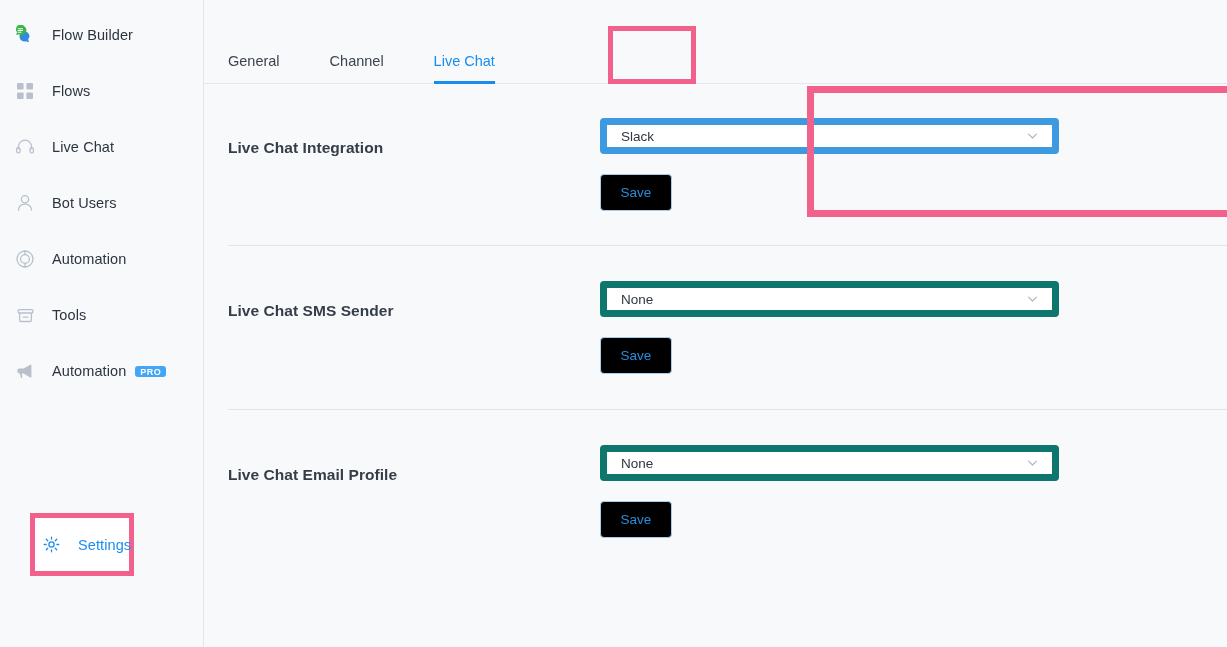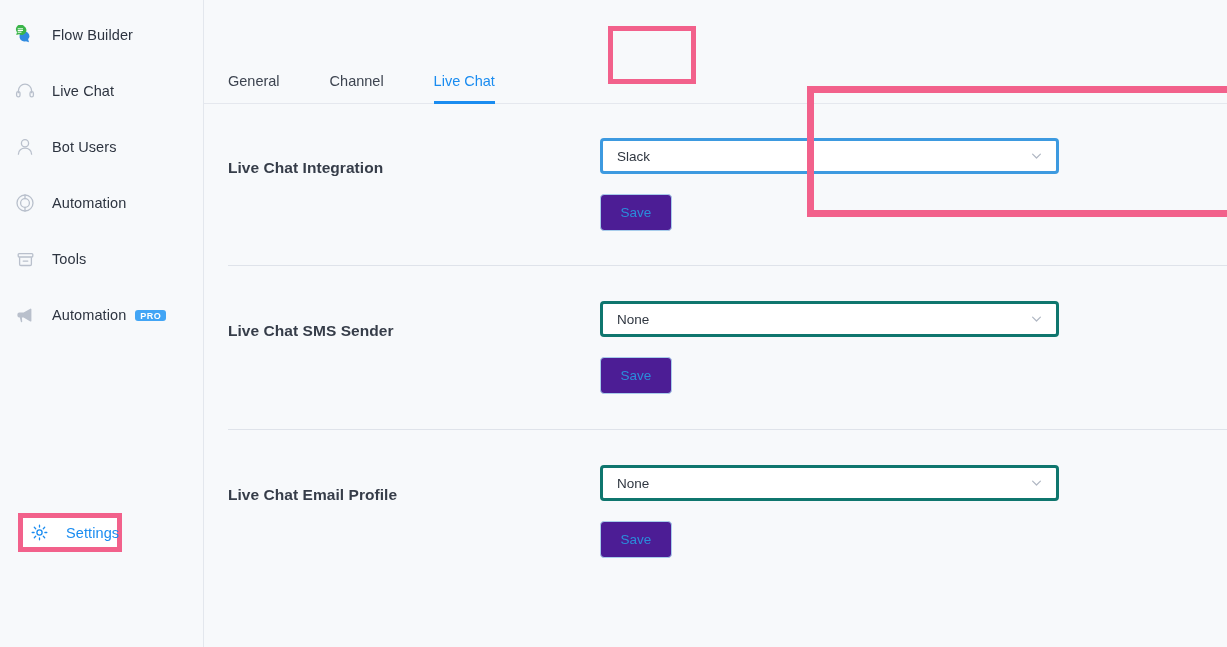--- a/index.html
+++ b/index.html
@@ -63,24 +63,24 @@
     letter-spacing: .4px;
     padding: 2px 5px 0 5px;
     border-radius: 3px;
     line-height: 1;
     display: inline-block;
   }
 
   
   .hl-settings {
     position: absolute;
-    left: 18px;
+    left: 30px;
     top: 513px;
     width: 104px;
-    height: 39px;
+    height: 63px;
     border: 5px solid #f2618b;
     background: #ffffff;
     z-index: 2;
   }
   .hl-settings .nav-item {
     margin: 0;
     height: 100%;
     padding-left: 5px;
   }
 
@@ -93,21 +93,20 @@
     overflow: hidden;
   }
 
   .tabs {
     position: relative;
     display: flex;
     align-items: flex-end;
     height: 84px;
     padding-left: 24px;
     border-bottom: 1px solid #e5e8ee;
-    margin-top: 20px;
   }
   .tab {
     position: relative;
     font-size: 14.5px;
     color: #3d4450;
     padding: 0 0 14px 0;
     margin-right: 50px;
     cursor: pointer;
     white-space: nowrap;
   }
@@ -151,21 +150,21 @@
     letter-spacing: .05px;
     margin-top: 15px;
   }
   .row-fields { flex: 1 1 auto; }
 
   .select-box {
     position: relative;
     width: 459px;
     height: 36px;
     background: #ffffff;
-    border: 3px solid #0f766e;
+    border: 7px solid #0f766e;
     border-radius: 4px;
     display: flex;
     align-items: center;
     padding: 0 34px 0 14px;
     font-size: 13.5px;
     color: #2f3640;
     cursor: pointer;
   }
   .select-box.focused { border-color: #3d9ae0; }
   .chevron {
@@ -173,21 +172,21 @@
     right: 13px;
     top: 50%;
     transform: translateY(-50%);
     color: #b0b7c3;
     display: flex;
   }
   .btn-save {
     margin-top: 20px;
     width: 72px;
     height: 37px;
-    background: #4c1d95;
+    background: #000000;
     border: 1px solid #a8cdeb;
     border-radius: 4px;
     color: #2a8ddb;
     font-size: 13.5px;
     font-family: "Liberation Sans", sans-serif;
     cursor: pointer;
     display: flex;
     align-items: center;
     justify-content: center;
   }
@@ -230,20 +229,31 @@
           <g stroke="#ffffff" stroke-width="1" stroke-linecap="round">
             <line x1="3.1" y1="3.8" x2="7.6" y2="3.8"></line>
             <line x1="3.1" y1="5.5" x2="7.6" y2="5.5"></line>
             <line x1="3.1" y1="7.2" x2="6.1" y2="7.2"></line>
           </g>
         </svg>
       </span>
       <span class="nav-label">Flow Builder</span>
     </div>
 
+    <div class="nav-item">
+      <span class="nav-icon">
+        <svg width="18" height="18" viewBox="0 0 18 18" fill="currentColor">
+          <rect x="1" y="1" width="6.6" height="6.6" rx="1"></rect>
+          <rect x="10.4" y="1" width="6.6" height="6.6" rx="1"></rect>
+          <rect x="1" y="10.4" width="6.6" height="6.6" rx="1"></rect>
+          <rect x="10.4" y="10.4" width="6.6" height="6.6" rx="1"></rect>
+        </svg>
+      </span>
+      <span class="nav-label">Flows</span>
+    </div>
 
 
     <div class="nav-item">
       <span class="nav-icon">
         <svg width="20" height="20" viewBox="0 0 20 20" fill="none" stroke="currentColor" stroke-width="1.3">
           <path d="M3.4 12.3V9.8a6.6 6.6 0 0 1 13.2 0v2.5"></path>
           <rect x="1.6" y="10.6" width="3.4" height="5.2" rx="1.6"></rect>
           <rect x="15" y="10.6" width="3.4" height="5.2" rx="1.6"></rect>
         </svg>
       </span>

